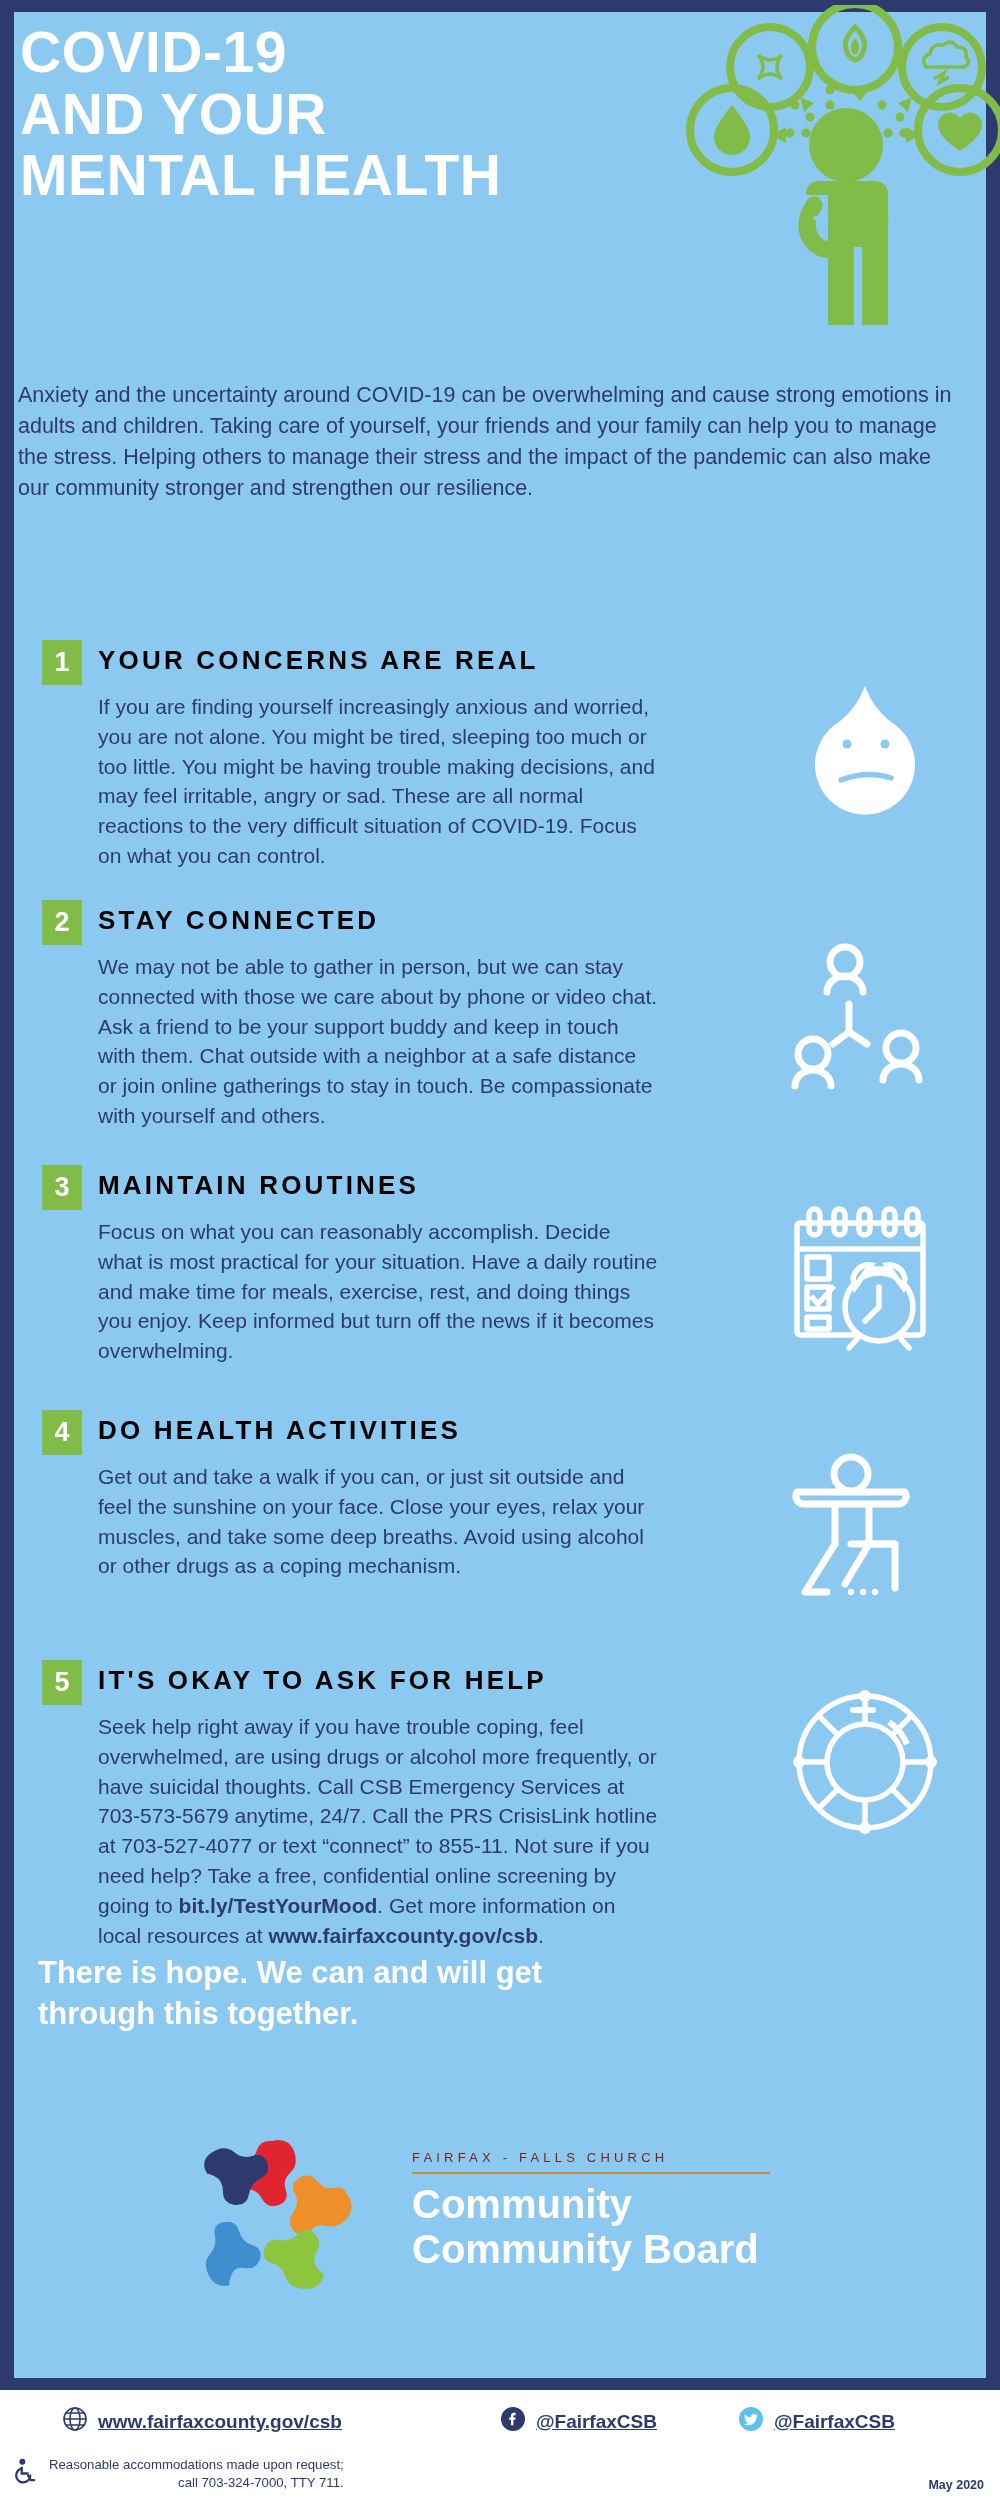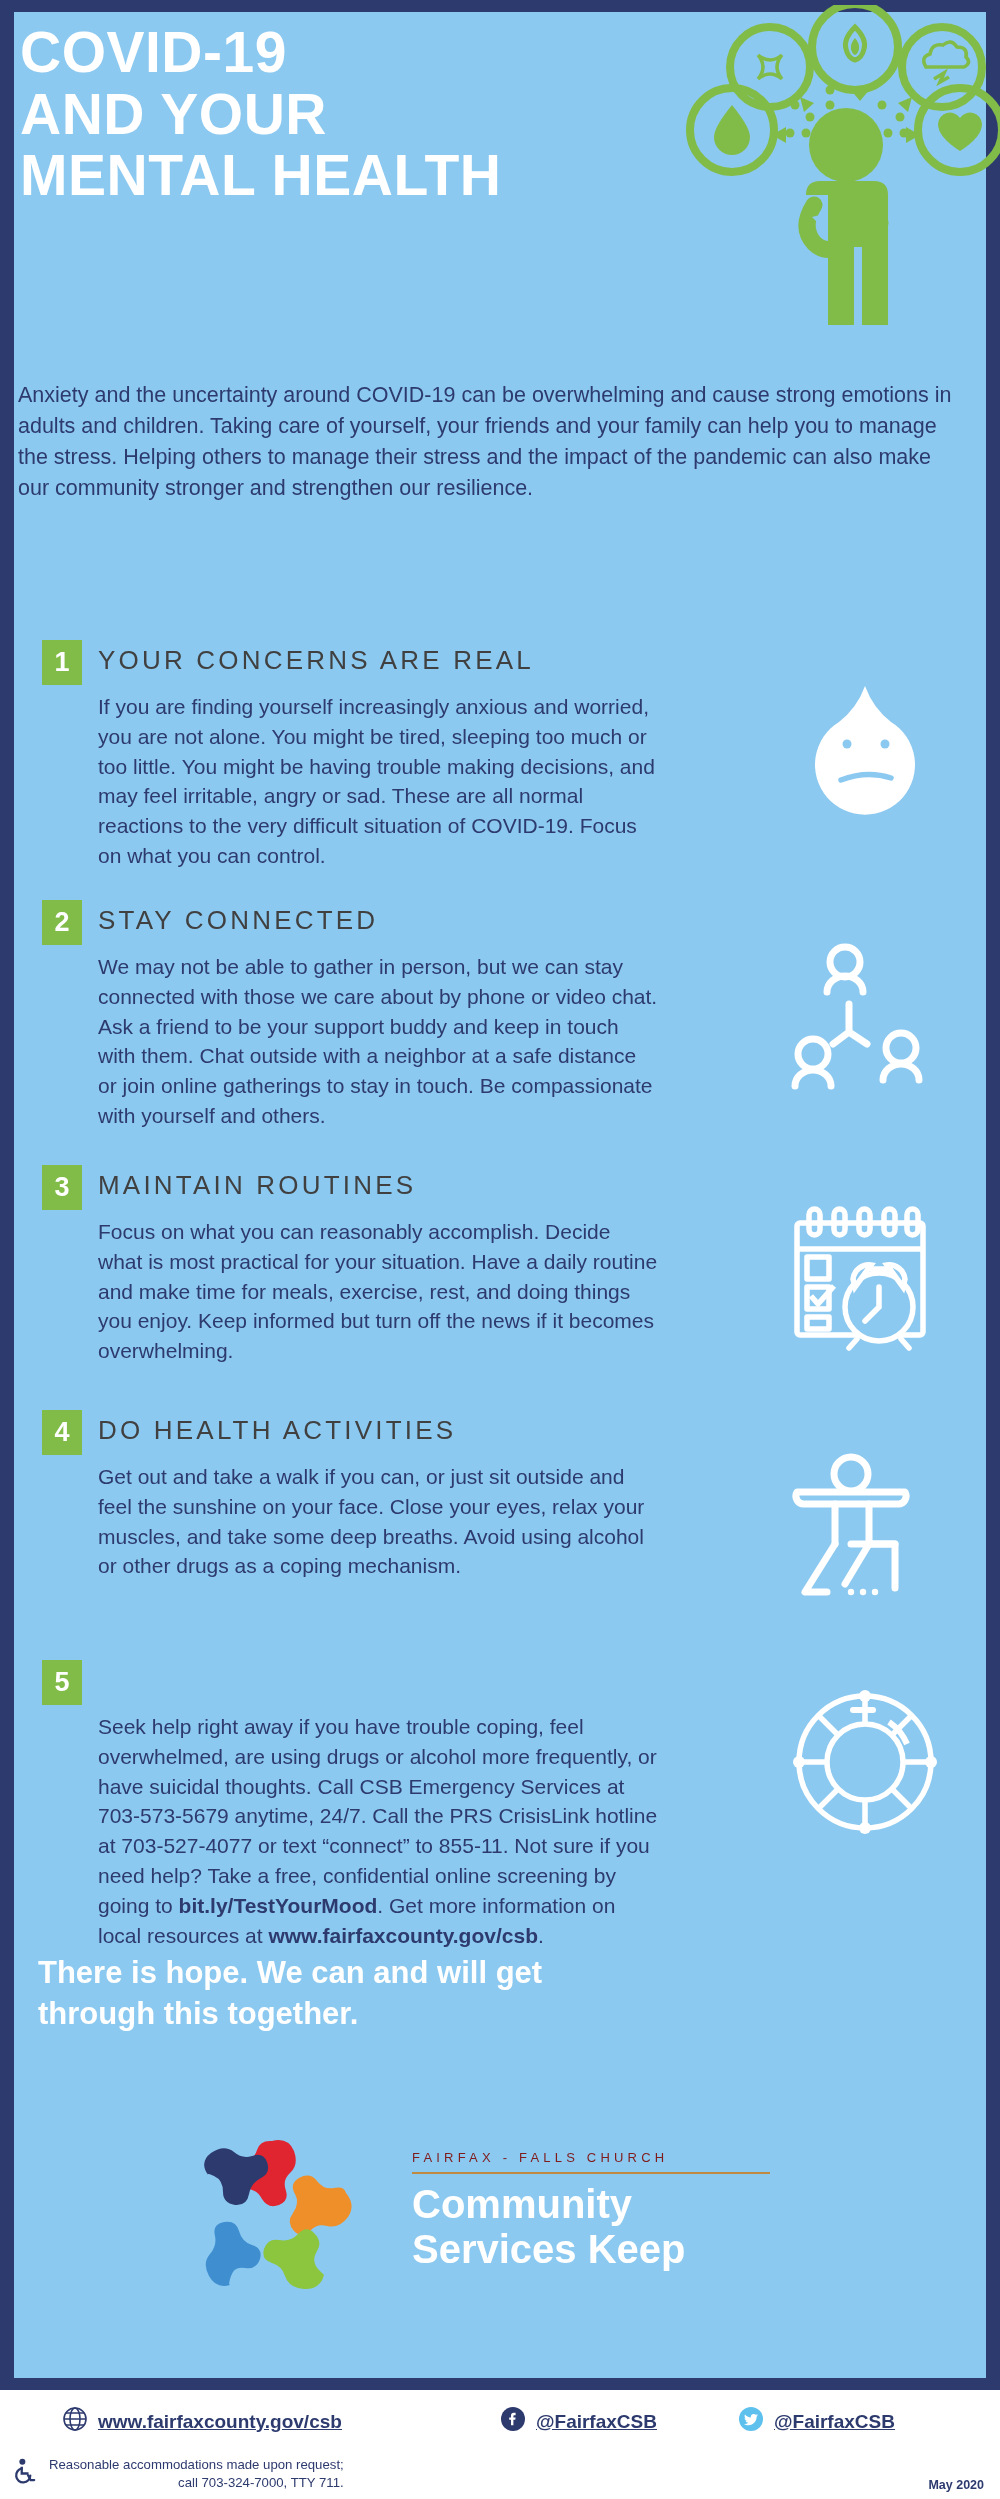--- a/index.html
+++ b/index.html
@@ -96,23 +96,23 @@
     display: flex;
     align-items: center;
     justify-content: center;
     line-height: 1;
   }
 
   .sec-title {
     position: absolute;
     left: 80px;
     top: 5px;
-    color: #404040;
+    color: #000000;
     font-size: 26px;
-    font-weight: normal;
+    font-weight: bold;
     letter-spacing: 3.2px;
     white-space: nowrap;
   }
 
   .sec-body {
     position: absolute;
     left: 80px;
     top: 52px;
     width: 560px;
     color: #2d3a6e;
@@ -403,20 +403,21 @@
           <circle cx="68" cy="152" r="3.2"></circle>
           <circle cx="80" cy="152" r="3.2"></circle>
           <circle cx="92" cy="152" r="3.2"></circle>
         </g>
       </svg>
     </div>
   </div>
 
   <div class="section" style="top:1660px; height:260px;">
     <div class="badge">5</div>
+    <div class="sec-title">IT'S OKAY TO ASK FOR HELP</div>
     <div class="sec-body">Seek help right away if you have trouble coping, feel overwhelmed, are using drugs or alcohol more frequently, or have suicidal thoughts. Call CSB Emergency Services at 703-573-5679 anytime, 24/7. Call the PRS CrisisLink hotline at 703-527-4077 or text “connect” to 855-11. Not sure if you need help? Take a free, confidential online screening by going to <b>bit.ly/TestYourMood</b>. Get more information on local resources at <b>www.fairfaxcounty.gov/csb</b>.</div>
     <div class="sec-icon" style="top:20px;">
       <svg viewBox="0 0 165 165" width="165" height="165">
         <g fill="none" stroke="#ffffff" stroke-width="5.5">
           <circle cx="82" cy="82" r="66"></circle>
           <circle cx="82" cy="82" r="38"></circle>
           <path d="M82 16 v28 M82 120 v28 M16 82 h28 M120 82 h28"></path>
           <path d="M36 36 l19 19 M128 36 l-19 19 M36 128 l19 -19 M128 128 l-19 -19"></path>
           <path d="M106 42 a50 50 0 0 1 18 22" stroke-width="6"></path>
           <path d="M70 30 h20" stroke-width="6" stroke-linecap="round"></path>
@@ -449,21 +450,21 @@
         <path d="M34 150 q-14 4 -21 -9 q-7 -13 1 -22 q7 -8 5 -18 q-3 -12 9 -14 q12 -2 15 9 q3 11 13 14 q11 3 8 14 q-4 11 -15 9 q-11 -2 -14 8 q-3 9 -1 9 z" fill="#3f8fd0"></path>
 
         <path d="M12 40 q-9 -13 3 -22 q13 -9 23 -1 q8 7 18 4 q11 -4 15 6 q4 11 -6 16 q-10 5 -12 16 q-2 12 -14 11 q-12 -2 -12 -13 q0 -12 -9 -16 q-9 -4 -6 -1 z" fill="#2d3a6e"></path>
       </svg>
     </div>
     <div class="logo-text">
       <div class="logo-kicker">FAIRFAX - FALLS CHURCH</div>
       <div class="logo-rule"></div>
       <div class="logo-name">
         <span>Community</span>
-        <span>Services Keep</span>
+        <span>Community Board</span>
       </div>
     </div>
   </div>
 
   <div class="footer">
     <div class="foot-links">
 
       <a class="foot-item foot-web" href="#">
         <span>
           <svg viewBox="0 0 26 26" width="26" height="26">

